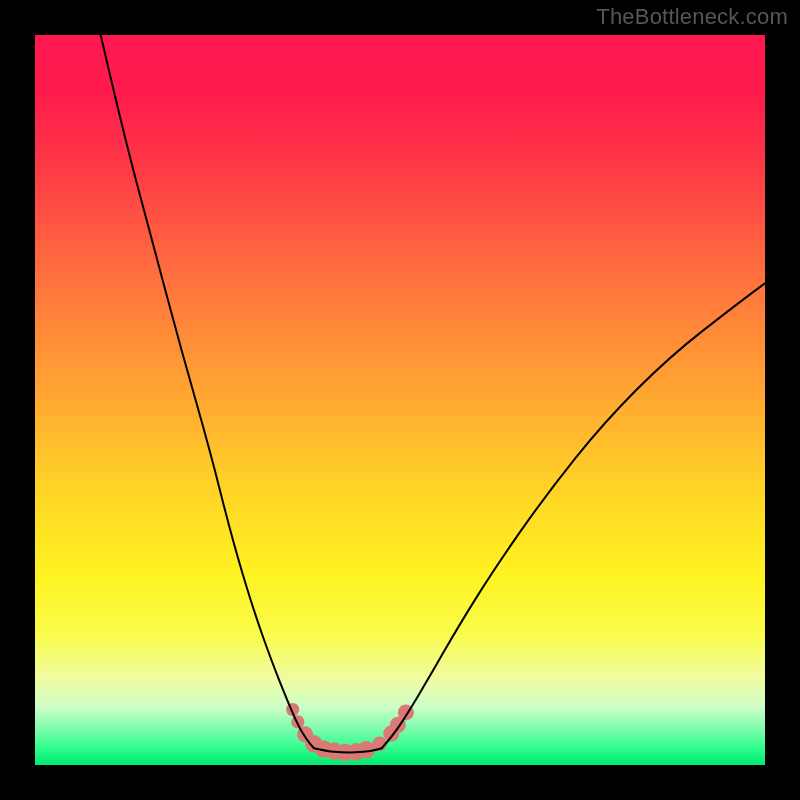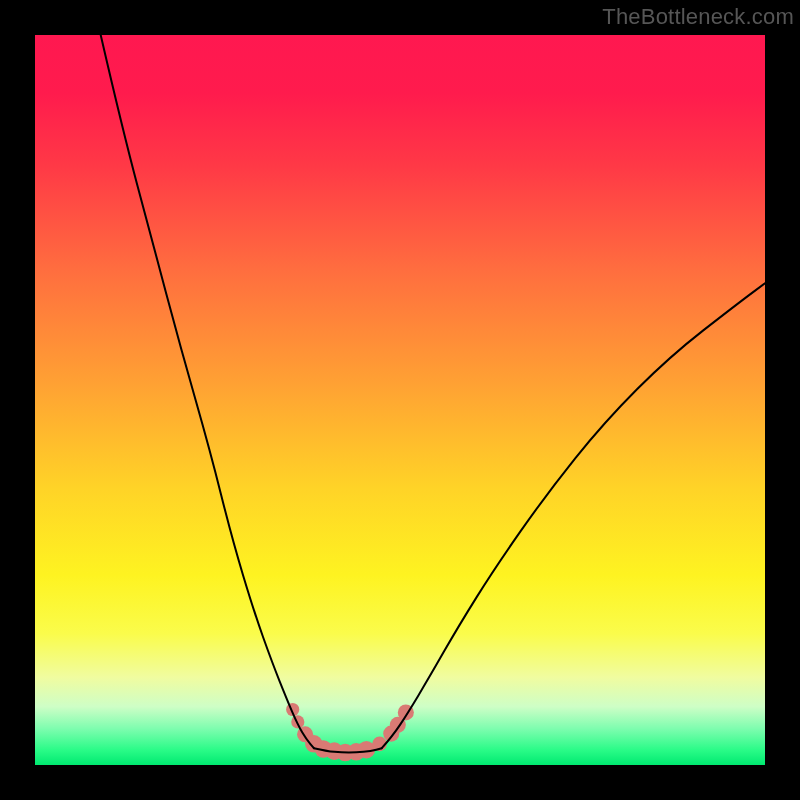--- a/index.html
+++ b/index.html
@@ -6,21 +6,21 @@
   html, body { width: 800px; height: 800px; overflow: hidden; background: #000; }
   .frame {
     position: relative;
     width: 800px;
     height: 800px;
     background: #000000;
   }
   .watermark {
     position: absolute;
     top: 4px;
-    right: 6px;
+    right: 12px;
     font-family: Arial, Helvetica, sans-serif;
     font-size: 22px;
     font-weight: 500;
     color: #565656;
     letter-spacing: 0.2px;
   }
   .plot {
     position: absolute;
     left: 35px;
     top: 35px;

